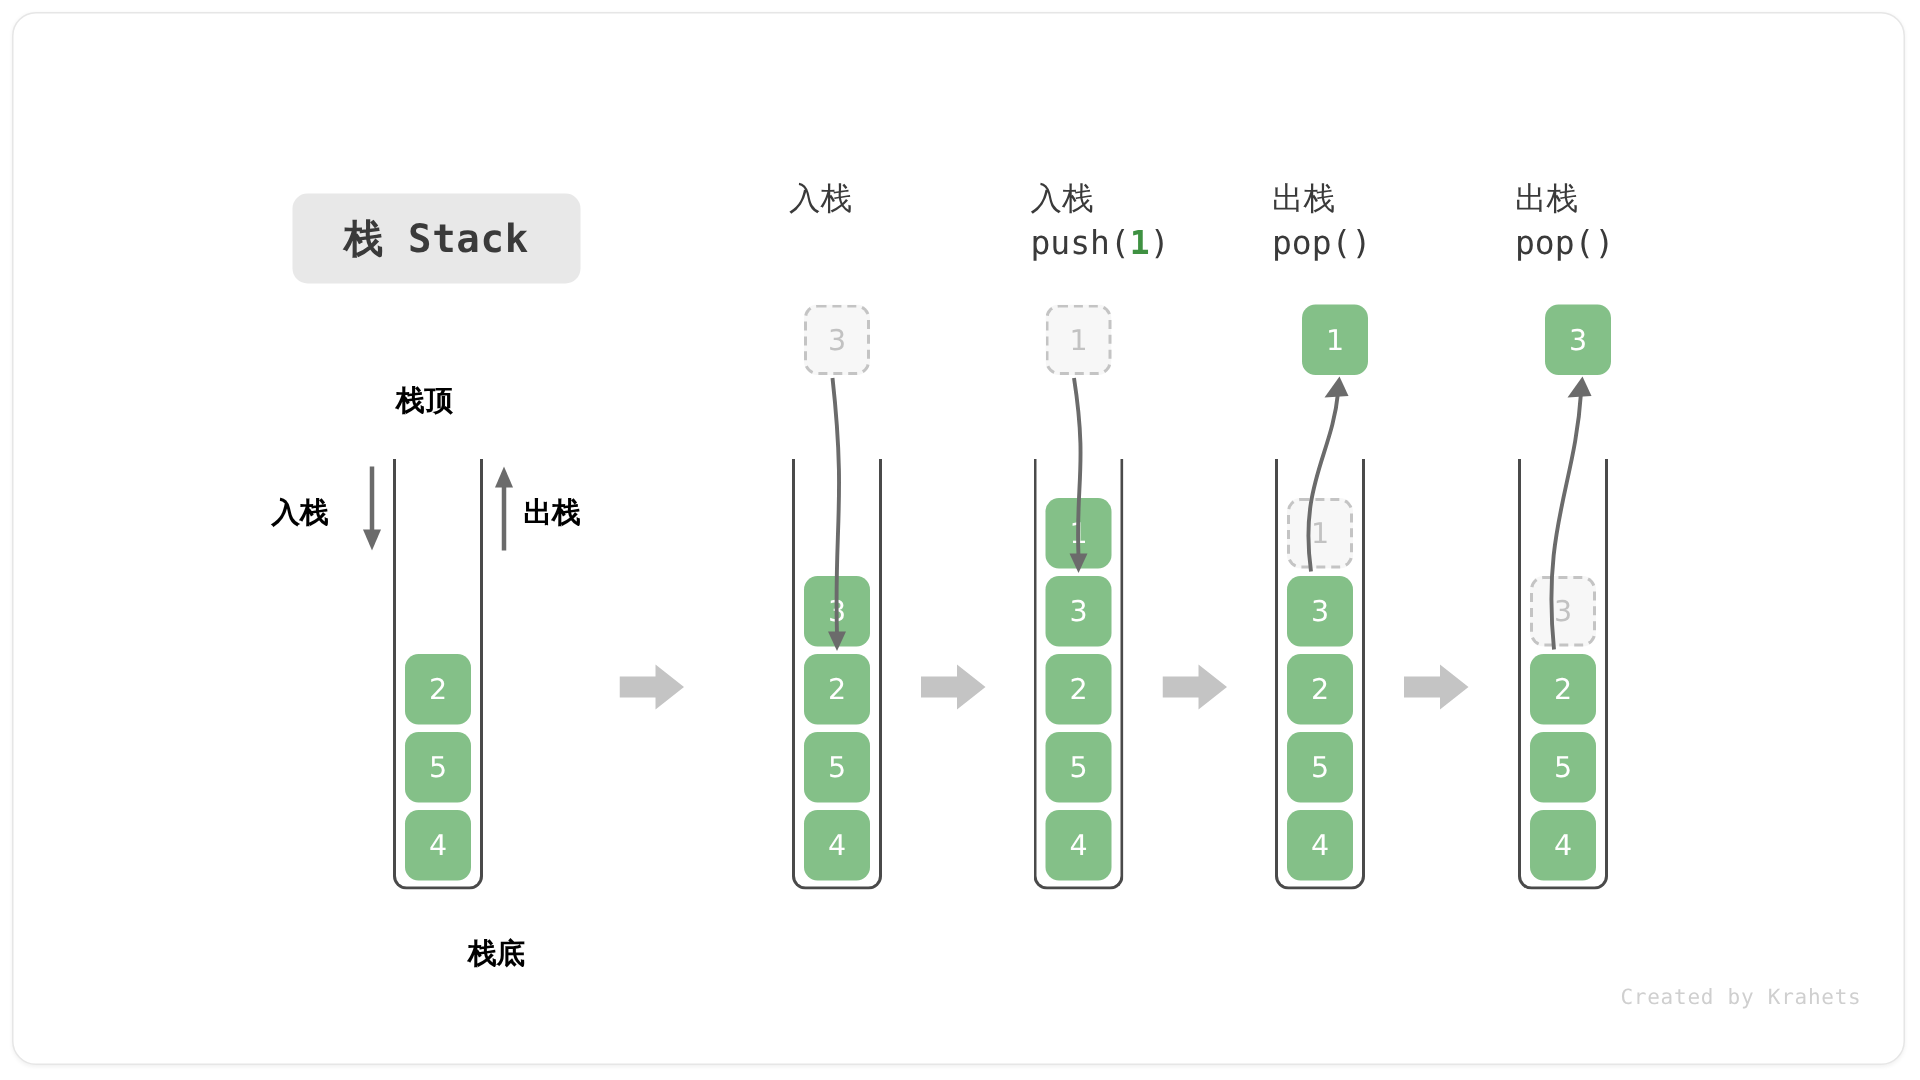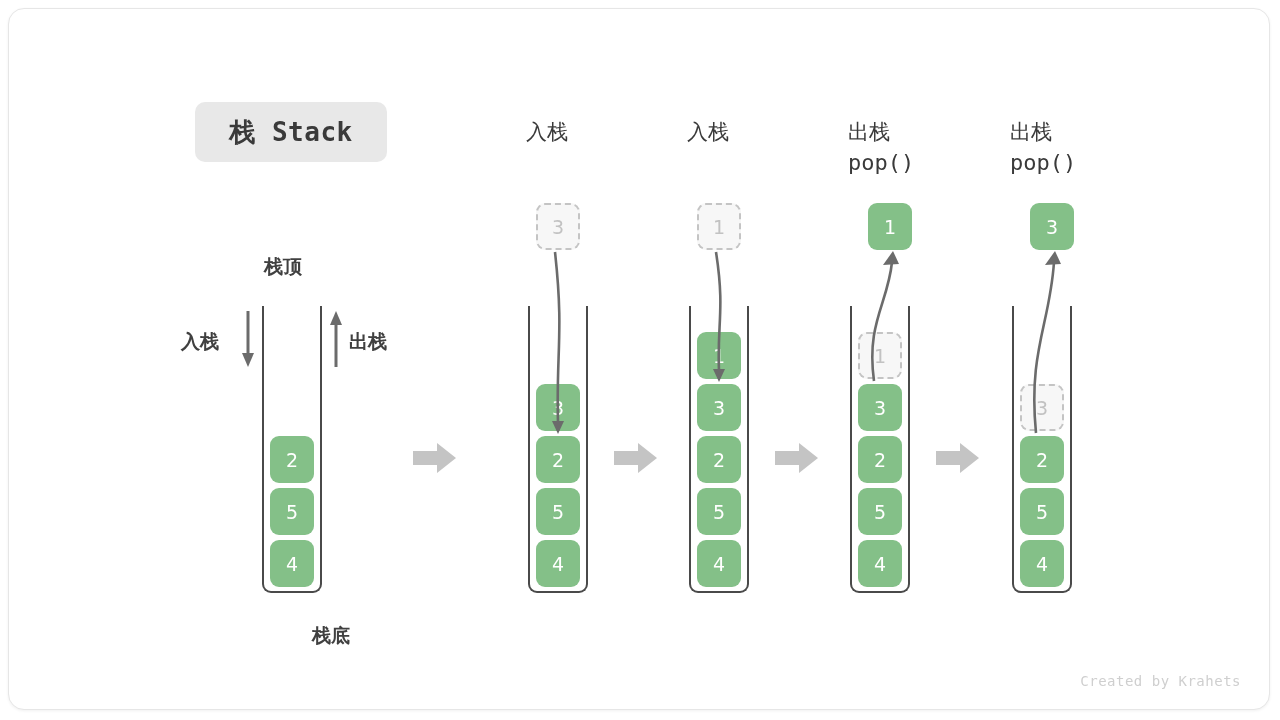--- a/index.html
+++ b/index.html
@@ -24,21 +24,21 @@
     border-radius: 16px;
     box-shadow: 0 1px 3px rgba(0,0,0,0.06);
     box-sizing: border-box;
     overflow: hidden;
   }
   .abs { position: absolute; }
 
   
   #title-badge {
     left: 186px;
-    top: 93px;
+    top: 120px;
     width: 192px;
     height: 60px;
     background: #e8e8e8;
     border-radius: 10px;
     display: flex;
     align-items: center;
     justify-content: center;
   }
   #title-badge .txt {
     font-family: "DejaVu Sans Mono", "Liberation Mono", monospace;
@@ -47,21 +47,21 @@
     color: #3a3a3a;
     letter-spacing: 0.5px;
     white-space: pre;
   }
 
   
   .cjk-label {
     font-family: "DejaVu Sans", "Liberation Sans", sans-serif;
     font-size: 19px;
     font-weight: bold;
-    color: #404040;
+    color: #000000;
     white-space: nowrap;
   }
   #label-top   { left: 255px; top: 245px; }
   #label-bottom{ left: 255px; top: 614px; margin-left: 48px; }
   #label-push  { left: 172px; top: 320px; }
   #label-pop   { left: 340px; top: 320px; }
 
   
   #arrow-in  { left: 230px; top: 300px; width: 18px; height: 60px; }
   #arrow-out { left: 318px; top: 300px; width: 18px; height: 60px; }
@@ -123,21 +123,21 @@
     color: #3f9142;
     font-weight: bold;
   }
 
   
   .step-arrow { width: 44px; height: 34px; }
 
   
   #credit {
     right: 28px;
-    bottom: 20px;
+    bottom: 36px;
     font-family: "DejaVu Sans Mono", "Liberation Mono", monospace;
     font-size: 14px;
     color: #cfcfcf;
     letter-spacing: 0.5px;
     white-space: nowrap;
   }
 </style>
 </head>
 <body>
 
@@ -180,20 +180,21 @@
       <div class="abs cell ghost" style="left: 527px; top: 194px;">3</div>
       <svg class="abs" width="120" height="185" viewBox="0 0 120 185" style="left: 489px; top: 241px;">
         <path d="M 57,2 C 66,83.25 58,101.75000000000001 60,173" stroke="#6b6b6b" stroke-width="2.6" fill="none"></path>
         <polygon points="60,184 54,171 66,171" fill="#6b6b6b"></polygon>
       </svg>
       <svg class="abs step-arrow" viewBox="0 0 44 34" style="left: 605px; top: 432px;">
         <polygon points="0,10 24,10 24,2 43,17 24,32 24,24 0,24" fill="#c4c4c4"></polygon>
       </svg>
       <div class="abs op-caption" style="left: 678px; top: 108px;">
         <div class="line1">入栈</div>
+        <div class="line2"><span>push(</span><span class="arg">1</span><span>)</span></div>
       </div>
       <div class="abs stack-wall" style="left: 680px; top: 297px; width: 60px; height: 287px;"></div>
       <div class="abs cell filled" style="left: 688px; top: 323px;">1</div>
       <div class="abs cell filled" style="left: 688px; top: 375px;">3</div>
       <div class="abs cell filled" style="left: 688px; top: 427px;">2</div>
       <div class="abs cell filled" style="left: 688px; top: 479px;">5</div>
       <div class="abs cell filled" style="left: 688px; top: 531px;">4</div>
       <div class="abs cell ghost" style="left: 688px; top: 194px;">1</div>
       <svg class="abs" width="120" height="133" viewBox="0 0 120 133" style="left: 650px; top: 241px;">
         <path d="M 57,2 C 66,59.85 58,73.15 60,121" stroke="#6b6b6b" stroke-width="2.6" fill="none"></path>

